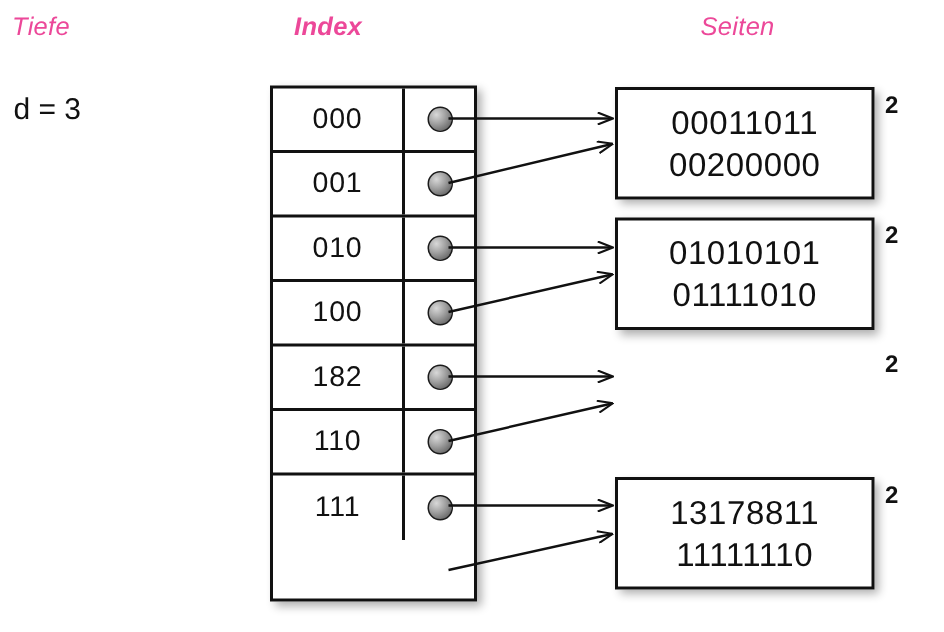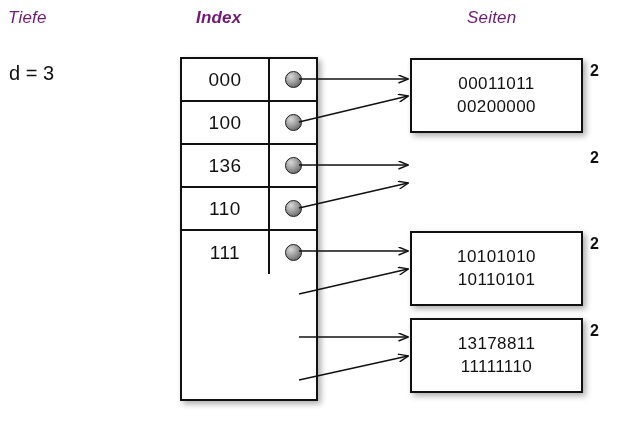--- a/index.html
+++ b/index.html
@@ -18,21 +18,21 @@
     position: relative;
     width: 629px;
     height: 421px;
   }
 
   
   .col-header {
     position: absolute;
     font-style: italic;
     font-size: 17px;
-    color: #701a75;
+    color: #ec4899;
     letter-spacing: 0.2px;
     white-space: nowrap;
   }
   #hdr-tiefe  { left: 8px;   top: 8px; }
   #hdr-index  { left: 196px; top: 8px; font-weight: bold; }
   #hdr-seiten { left: 467px; top: 8px; }
 
   
   #depth-value {
     position: absolute;
@@ -101,21 +101,21 @@
     box-sizing: border-box;
     background: #ffffff;
     box-shadow: 3px 3px 6px rgba(0,0,0,0.32);
     display: flex;
     flex-direction: column;
     align-items: center;
     justify-content: center;
     gap: 3px;
   }
   .page-line {
-    font-size: 17px;
+    font-size: 22px;
     color: #111111;
     letter-spacing: 0.4px;
     line-height: 1.15;
   }
   .page-count {
     position: absolute;
     left: 590px;
     font-size: 16px;
     font-weight: bold;
     color: #111111;
@@ -143,27 +143,39 @@
   <div id="depth-value">d = 3</div>
 
   <div id="index-table">
     <div class="index-row">
       <div class="index-key">000</div>
       <div class="index-ptr">
           <span class="ptr-dot"></span>
         </div>
     </div>
     <div class="index-row">
+      <div class="index-key">001</div>
+      <div class="index-ptr">
+          <span class="ptr-dot"></span>
+        </div>
+    </div>
+    <div class="index-row">
+      <div class="index-key">010</div>
+      <div class="index-ptr">
+          <span class="ptr-dot"></span>
+        </div>
+    </div>
+    <div class="index-row">
       <div class="index-key">100</div>
       <div class="index-ptr">
           <span class="ptr-dot"></span>
         </div>
     </div>
     <div class="index-row">
-      <div class="index-key">136</div>
+      <div class="index-key">182</div>
       <div class="index-ptr">
           <span class="ptr-dot"></span>
         </div>
     </div>
     <div class="index-row">
       <div class="index-key">110</div>
       <div class="index-ptr">
           <span class="ptr-dot"></span>
         </div>
     </div>
@@ -190,26 +202,26 @@
     <path d="M299,337 L408,337" fill="none" stroke="#111111" stroke-width="1.6" marker-end="url(#ah)"></path>
     <path d="M299,380 L408,356" fill="none" stroke="#111111" stroke-width="1.6" marker-end="url(#ah)"></path>
   </svg>
 
   <div class="page-box" style="top:58px">
     <div class="page-line">00011011</div>
     <div class="page-line">00200000</div>
   </div>
   <div class="page-count" style="top:62px">2</div>
 
+  <div class="page-box" style="top:145px">
+    <div class="page-line">01010101</div>
+    <div class="page-line">01111010</div>
+  </div>
   <div class="page-count" style="top:149px">2</div>
 
-  <div class="page-box" style="top:231px">
-    <div class="page-line">10101010</div>
-    <div class="page-line">10110101</div>
-  </div>
   <div class="page-count" style="top:235px">2</div>
 
   <div class="page-box" style="top:318px">
     <div class="page-line">13178811</div>
     <div class="page-line">11111110</div>
   </div>
   <div class="page-count" style="top:322px">2</div>
 
 </div>
 

